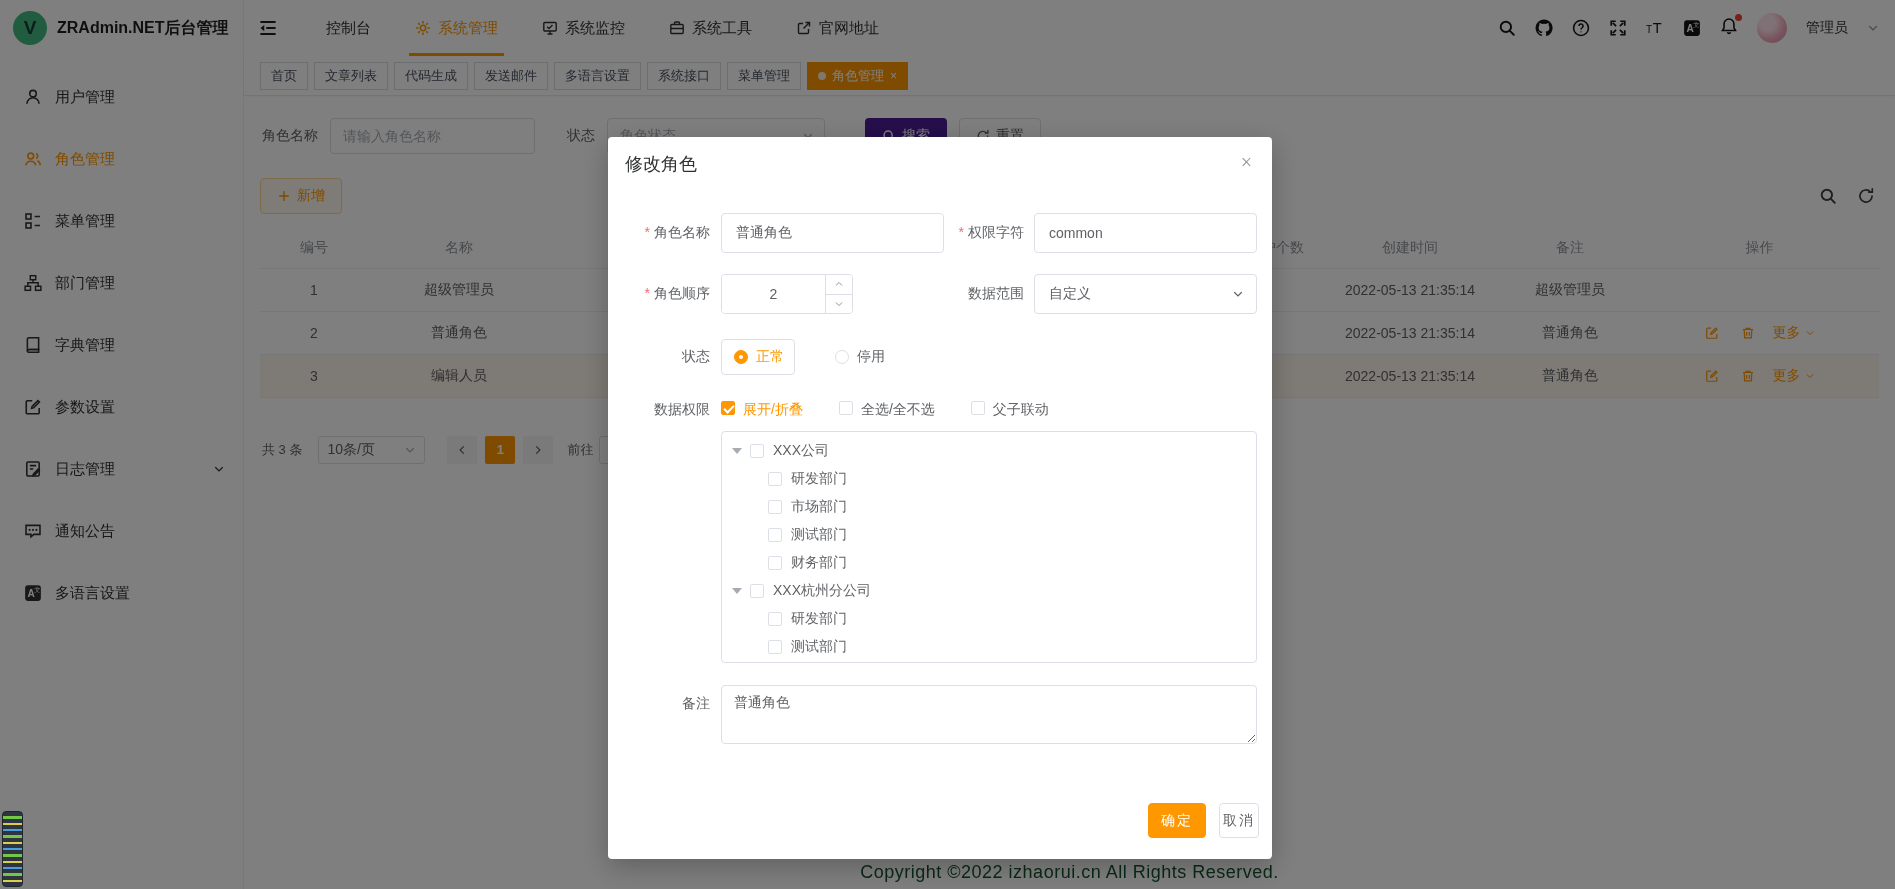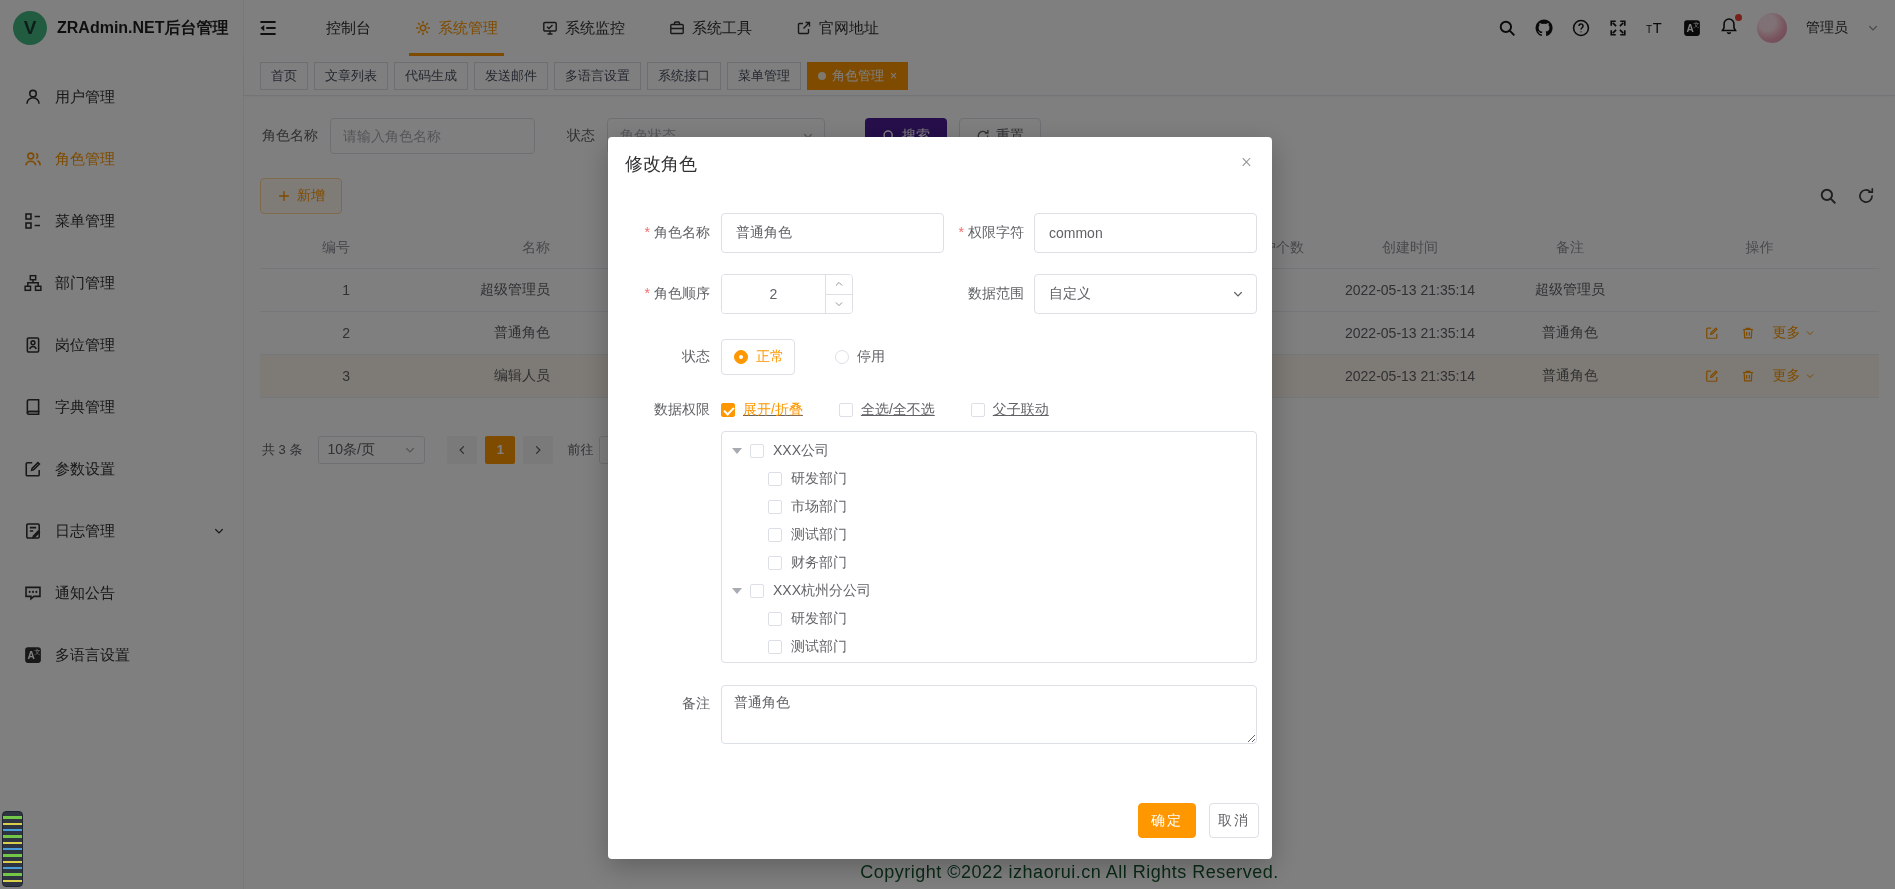--- a/index.html
+++ b/index.html
@@ -71,21 +71,21 @@
   .btn-default { background:#fff; border-color:#dcdfe6; color:#606266; }
   .btn-plain-warning { background:#fff7ec; border:1px solid #ffd699; color:#ff9700; }
   .toolbar-row { display:flex; align-items:center; margin-top:24px; }
   .tool-icons { margin-left:auto; display:flex; gap:20px; color:#3d3f42; padding-right:4px; }
   .tool-icons .icon { cursor:pointer; }
 
   table { border-collapse:collapse; width:1619px; margin-top:14px; table-layout:fixed; }
   th { height:40px; font-size:14px; color:#909399; font-weight:500; border-bottom:1px solid #ebeef5; }
   td { height:43px; font-size:14px; color:#606266; border-bottom:1px solid #ebeef5;
     overflow:hidden; white-space:nowrap; }
-  .al { text-align:right; padding-left:18px; } .ac { text-align:center; }
+  .al { text-align:center; padding-left:18px; } .ac { text-align:center; }
   .ar { text-align:right; padding-right:16px; }
   tr.current td { background:#fdf6ec; }
   .action-btn { background:none; border:none; color:#ff9700; cursor:pointer; padding:0;
     display:inline-flex; align-items:center; vertical-align:middle; }
   .action-gap { margin-left:22px; }
   .more { color:#ff9700; font-size:14px; display:inline-flex; align-items:center; gap:4px;
     margin-left:18px; cursor:pointer; vertical-align:middle; }
 
   .pagination { display:flex; align-items:center; margin:38px 0 0 2px; font-size:13px; color:#606266; }
   .pg-total { margin-right:16px; }
@@ -127,21 +127,21 @@
   .dsel { width:223px; height:40px; border:1px solid #dcdfe6; border-radius:4px; margin-left:10px;
     display:flex; align-items:center; justify-content:space-between; padding:0 12px 0 14px;
     color:#606266; cursor:pointer; }
   .radio { display:inline-flex; align-items:center; gap:8px; cursor:pointer; color:#606266; }
   .radio-dot { width:14px; height:14px; border-radius:50%; border:1px solid #dcdfe6;
     position:relative; flex:none; }
   .radio.sel .radio-dot { background:#ff9700; border-color:#ff9700; }
   .radio.sel .radio-dot::after { content:''; position:absolute; left:4px; top:4px; width:4px;
     height:4px; border-radius:50%; background:#fff; }
   .radio.sel .radio-label { color:#ff9700; }
-  .cb { display:inline-flex; align-items:center; gap:8px; cursor:pointer; color:#606266;text-decoration:underline; }
+  .cb { display:inline-flex; gap:8px; cursor:pointer; color:#606266; }
   .cb-box { width:14px; height:14px; border:1px solid #dcdfe6; border-radius:2px; background:#fff;
     position:relative; flex:none; }
   .cb.checked .cb-box { background:#ff9700; border-color:#ff9700; }
   .cb.checked .cb-box::after { content:''; position:absolute; left:4px; top:1px; width:4px;
     height:8px; border:2px solid #fff; border-top:0; border-left:0; transform:rotate(45deg); }
   .cb.checked .cb-label { color:#ff9700; }
   .gap36 { margin-left:36px; }
   .row-status { margin-top:25px; margin-bottom:0; }
   .row-perms { margin-top:26px; margin-bottom:12px; }
   .tree-box { margin-left:113px; width:536px; height:232px; border:1px solid #dcdfe6;
@@ -153,21 +153,21 @@
   .caret-down { width:0; height:0; border-left:5px solid transparent; border-right:5px solid transparent;
     border-top:6px solid #a8abb2; margin-right:8px; flex:none; }
   .row-remark { margin-top:22px; align-items:flex-start; }
   .row-remark .dlabel { padding-top:10px; }
   .dtextarea { margin-left:11px; width:536px; height:59px; border:1px solid #dcdfe6;
     border-radius:4px; padding:8px 12px; font-size:14px; color:#606266; outline:none;
     resize:vertical; font-family:inherit; }
   .dlg-footer { position:absolute; right:13px; bottom:21px; display:flex; gap:13px; }
   .btn-confirm { width:58px; height:35px; background:#ff9700; border:1px solid #ff9700;
     color:#fff; border-radius:4px; font-size:14px; cursor:pointer; letter-spacing:2px; }
-  .btn-cancel { width:50px; height:35px; background:#fff; border:1px solid #dcdfe6;
+  .btn-cancel { width:40px; height:35px; background:#fff; border:1px solid #dcdfe6;
     color:#606266; border-radius:4px; font-size:14px; cursor:pointer; letter-spacing:2px; }
 
   .corner-widget { position:fixed; left:2px; bottom:2px; width:21px; height:76px; z-index:40;
     border-radius:4px; background:repeating-linear-gradient(180deg,#2e3440 0 4px,#74c648 4px 7px,
       #2e3440 7px 11px,#d9cf4b 11px 13px,#2e3440 13px 17px,#4a9fd8 17px 19px);
     border:1px solid #1f242e; cursor:pointer; }
 </style>
 </head>
 <body>
 
@@ -210,30 +210,20 @@
         <div class="side-item">
           <span class="icon i18">
             <svg viewBox="0 0 16 16" fill="none" stroke="currentColor" stroke-width="1.3">
               <rect x="5.6" y="1.5" width="4.8" height="3.6"></rect>
               <rect x="1" y="10.9" width="4.8" height="3.6"></rect>
               <rect x="10.2" y="10.9" width="4.8" height="3.6"></rect>
               <path d="M8 5.1v2.6M3.4 10.9V7.7h9.2v3.2"></path>
             </svg>
           </span>
           <span>部门管理</span>
-        </div>
-        <div class="side-item">
-          <span class="icon i18">
-            <svg viewBox="0 0 16 16" fill="none" stroke="currentColor" stroke-width="1.4">
-              <rect x="3" y="1.8" width="10" height="12.4" rx="1"></rect>
-              <circle cx="8" cy="6" r="1.7"></circle>
-              <path d="M5.2 11.5a2.9 2.9 0 015.6 0"></path>
-            </svg>
-          </span>
-          <span>岗位管理</span>
         </div>
         <div class="side-item">
           <span class="icon i18">
             <svg viewBox="0 0 16 16" fill="none" stroke="currentColor" stroke-width="1.4">
               <path d="M3 13.5V3a1.5 1.5 0 011.5-1.5H13V12H4.5A1.5 1.5 0 003 13.5z"></path>
               <path d="M3 13.5A1.5 1.5 0 014.5 12H13v2.5H4.5A1.5 1.5 0 013 13.5z"></path>
             </svg>
           </span>
           <span>字典管理</span>
         </div>

